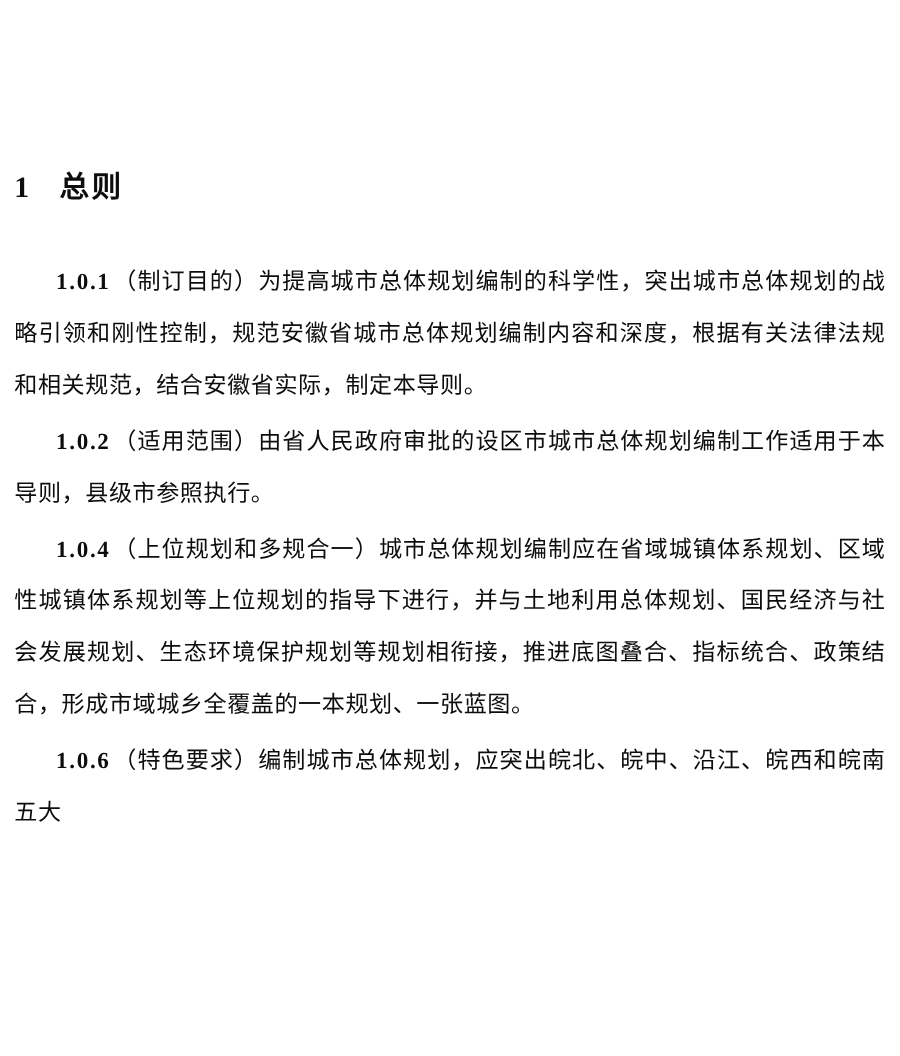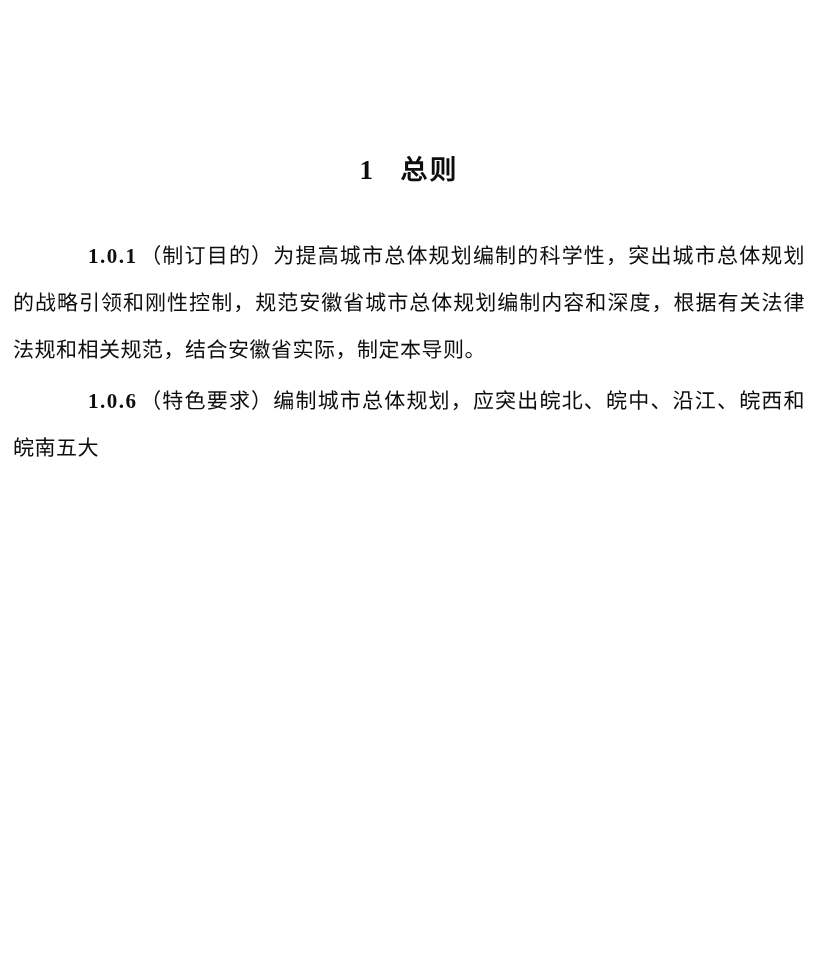--- a/index.html
+++ b/index.html
@@ -16,21 +16,21 @@
   }
   .page {
     box-sizing: border-box;
     width: 818px;
     height: 960px;
     padding: 152px 13px 0 13px;
     background: #ffffff;
   }
   .chapter-title {
     margin: 0 0 45px 0;
-    text-align: center;
+    text-align: left;
     font-size: 27px;
     line-height: 36px;
     font-weight: bold;
     letter-spacing: 2px;
   }
   .chapter-title .chapter-number {
     margin-right: 0.95em;
     font-family: "Liberation Serif", "DejaVu Serif", serif;
   }
   .doc-body {
@@ -40,34 +40,35 @@
     margin: 0 0 4px 0;
     font-size: 21px;
     line-height: 47px;
     text-align: justify;
     text-indent: 38px;
   }
   .clause-number {
     font-weight: bold;
     letter-spacing: 1.5px;
     margin-right: 2px;
-    margin-left: 37px;
   }
   .clause-text {
     letter-spacing: 0.5px;
   }
 </style>
 </head>
 <body>
 
 <div class="page">
   <h1 class="chapter-title"><span class="chapter-number">1</span><span>总则</span></h1>
 
   <div class="doc-body" id="paragraphs">
   <p class="clause"><span class="clause-number">1.0.1</span><span class="clause-text">（制订目的）为提高城市总体规划编制的科学性，突出城市总体规划的战略引领和刚性控制，规范安徽省城市总体规划编制内容和深度，根据有关法律法规和相关规范，结合安徽省实际，制定本导则。</span></p>
 
+  <p class="clause"><span class="clause-number">1.0.2</span><span class="clause-text">（适用范围）由省人民政府审批的设区市城市总体规划编制工作适用于本导则，县级市参照执行。</span></p>
 
 
+  <p class="clause"><span class="clause-number">1.0.4</span><span class="clause-text">（上位规划和多规合一）城市总体规划编制应在省域城镇体系规划、区域性城镇体系规划等上位规划的指导下进行，并与土地利用总体规划、国民经济与社会发展规划、生态环境保护规划等规划相衔接，推进底图叠合、指标统合、政策结合，形成市域城乡全覆盖的一本规划、一张蓝图。</span></p>
 
 
   <p class="clause"><span class="clause-number">1.0.6</span><span class="clause-text">（特色要求）编制城市总体规划，应突出皖北、皖中、沿江、皖西和皖南五大</span></p>
 </div>
 </div>
 
 </body></html>

